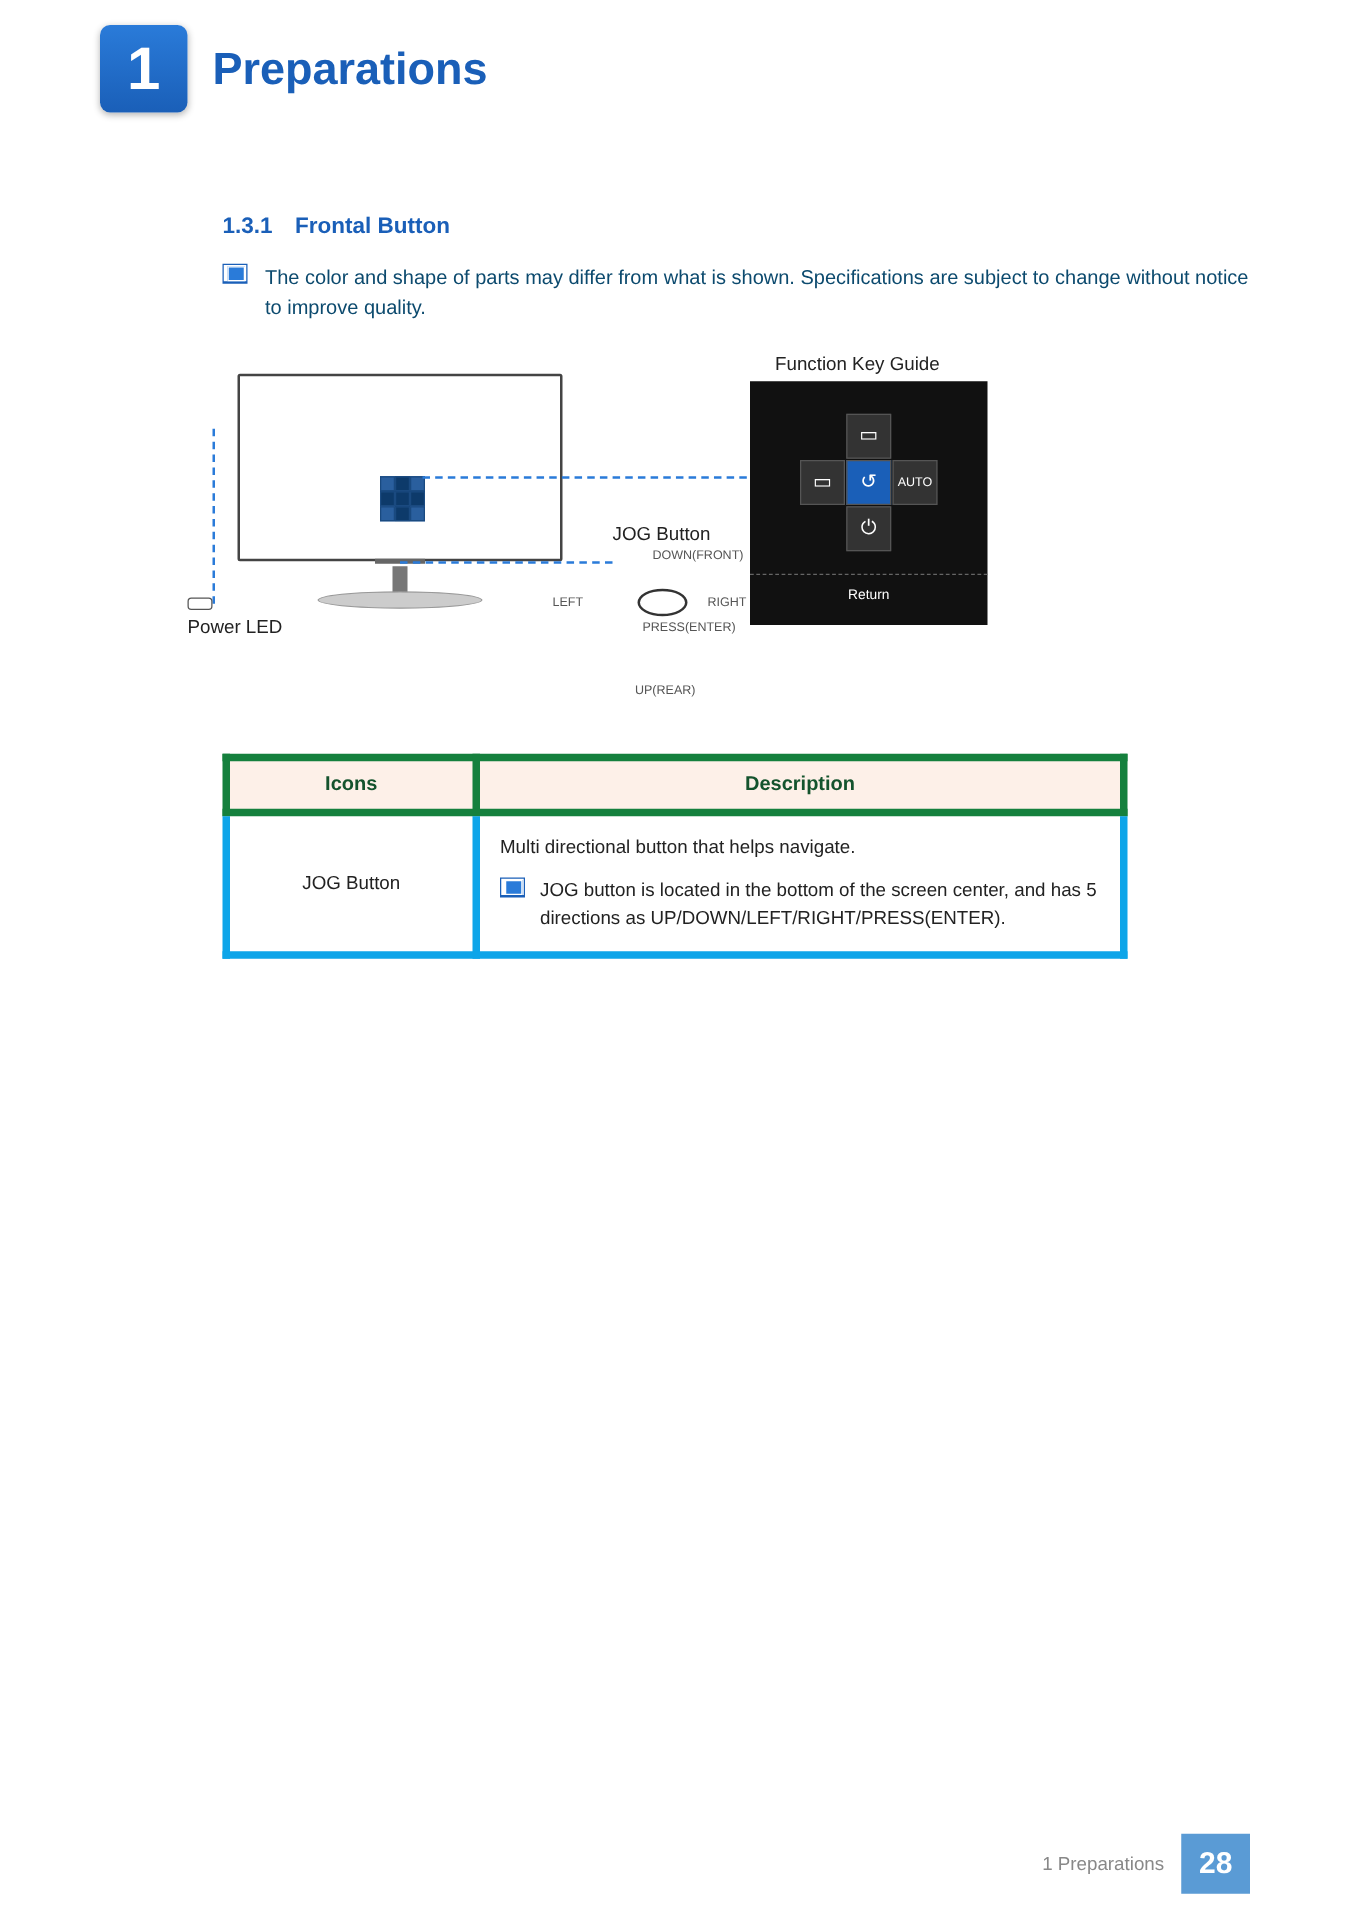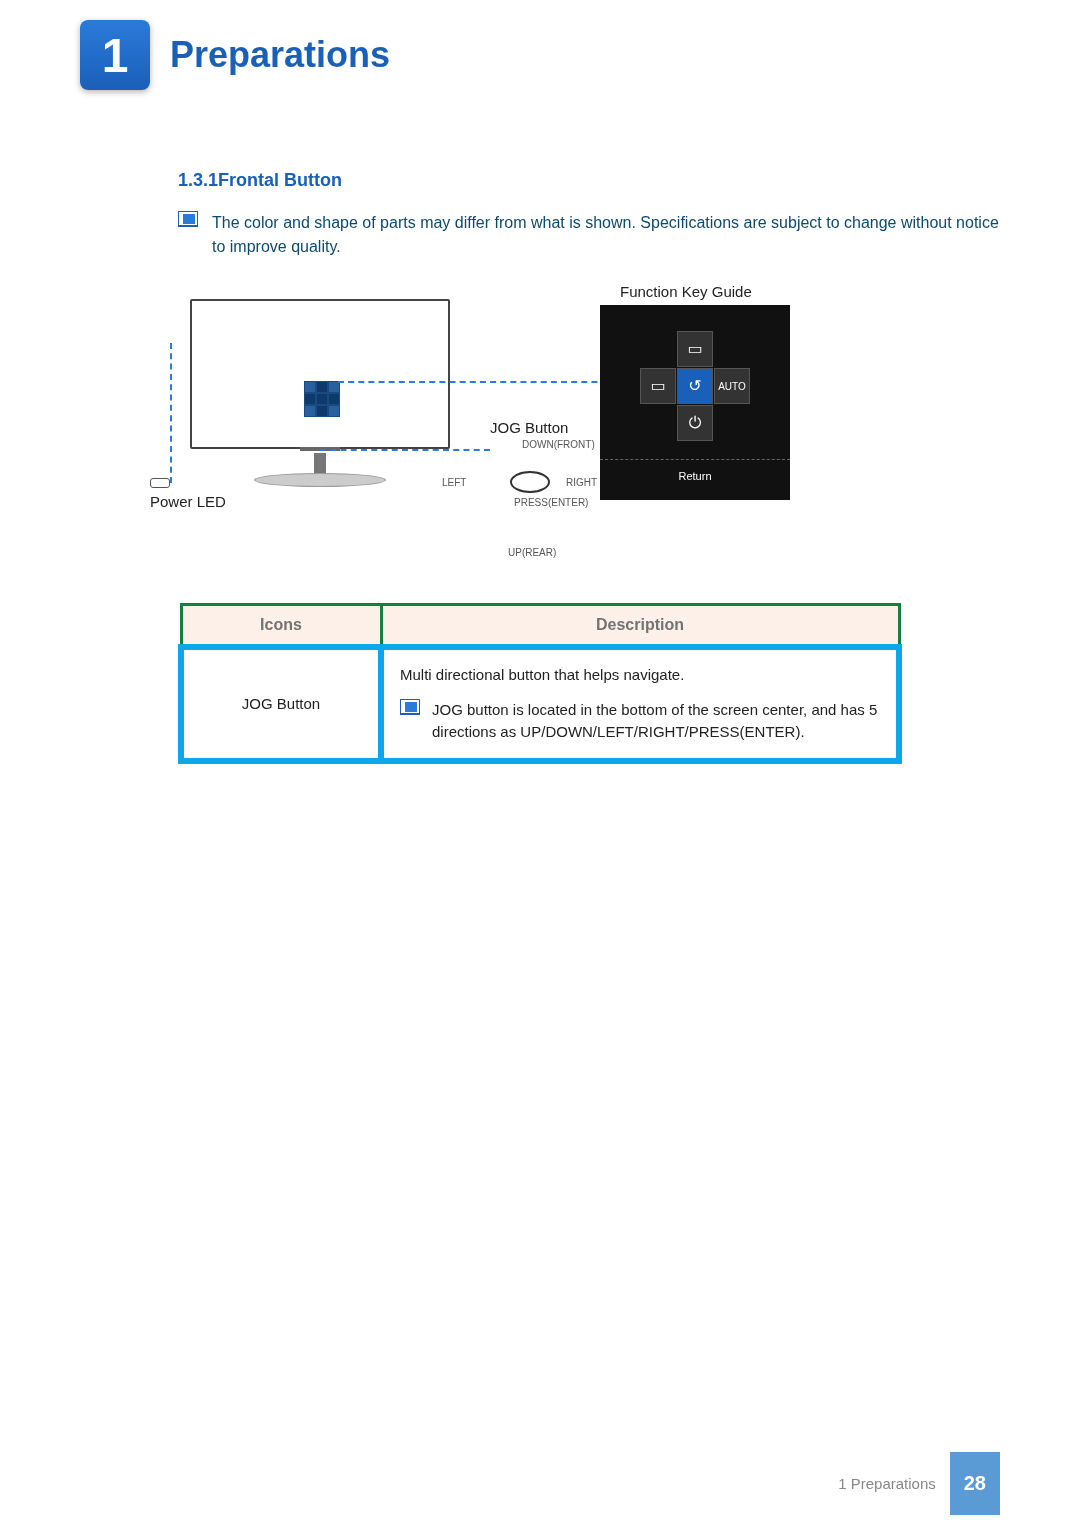--- a/index.html
+++ b/index.html
@@ -36,21 +36,21 @@
     box-shadow: 0 2px 6px rgba(0,0,0,.3);
   }
   .chapter-title {
     color: #1a5fb8;
     font-size: 36px;
     font-weight: 600;
   }
   .section-row { display:flex; gap:28px; margin-bottom:30px;}
   .section-num { color:#1a5fb8; font-size:28px; font-weight:600; min-width:70px;}
   .section-title { color:#1a5fb8; font-size:28px; font-weight:600; line-height:1.35;}
-  .subsection-row { display:flex; margin:20px 0 20px 98px;}
+  .subsection-row { display:flex; gap:18px; margin:20px 0 20px 98px;}
   .subsection-num { color:#1a5fb8; font-size:18px; font-weight:600;}
   .subsection-title { color:#1a5fb8; font-size:18px; font-weight:600;}
   .note-block { display:flex; gap:14px; margin:10px 0 24px 98px;}
   .note-icon {
     width:20px; height:20px; background:#2a7bd9; border:1px solid #1a5fb8;
     flex:0 0 20px; position:relative;
   }
   .note-icon::after{
     content:""; position:absolute; inset:3px; border:1px solid #fff;
   }
@@ -90,29 +90,29 @@
   .fkg-mid{left:37px; top:37px; background:#1a5fb8;}
   .fkg-right{left:74px; top:37px;}
   .fkg-bot{left:37px; top:74px;}
   .fkg-return{position:absolute; left:410px; top:176px; width:190px; text-align:center; color:#fff; font-size:11px; border-top:1px dashed #666; padding-top:10px;}
   .jog-label{position:absolute; left:300px; top:136px; font-size:15px;}
   .jog-zoom{position:absolute; left:280px; top:170px; width:120px; height:100px;}
   .jog-circle{position:absolute; left:40px; top:18px; width:40px; height:22px; border:2px solid #333; border-radius:50%;}
   .jog-lbl{position:absolute; font-size:10px; color:#555;}
   .dashed-h{position:absolute; border-top:2px dashed #2a7bd9;}
   .table1{margin:0 98px; border-collapse:collapse; width:calc(100% - 196px);}
-  .table1 th{background:#fdf0e8; color:#737373; font-size:16px; font-weight:600; padding:10px; border:3px solid #15803d;}
+  .table1 th{background:#fdf0e8; color:#14532d; font-size:16px; font-weight:600; padding:10px; border:6px solid #15803d;}
   .table1 td{border:6px solid #0ea5e9; padding:14px 16px; font-size:15px; vertical-align:middle;}
   .td-desc{line-height:1.5;}
   .td-note{display:flex; gap:12px; margin-top:12px;}
   .footer{
     position:absolute; right:80px; bottom:12px; display:flex; align-items:center; gap:0;
   }
   .footer-text{color:#888; font-size:15px; padding:8px 14px;}
-  .footer-page{background:#5a9bd5; color:#fff; font-size:20px; font-weight:700; padding:20px 14px;}
+  .footer-page{background:#5a9bd5; color:#fff; font-size:24px; font-weight:700; padding:10px 14px;}
   .icon-glyph{font-size:16px; line-height:1;}
 </style>
 </head>
 <body>
 
 <div class="page">
 
   <div class="chapter-header">
     <div class="chapter-badge">1</div>
     <div class="chapter-title">Preparations</div>

